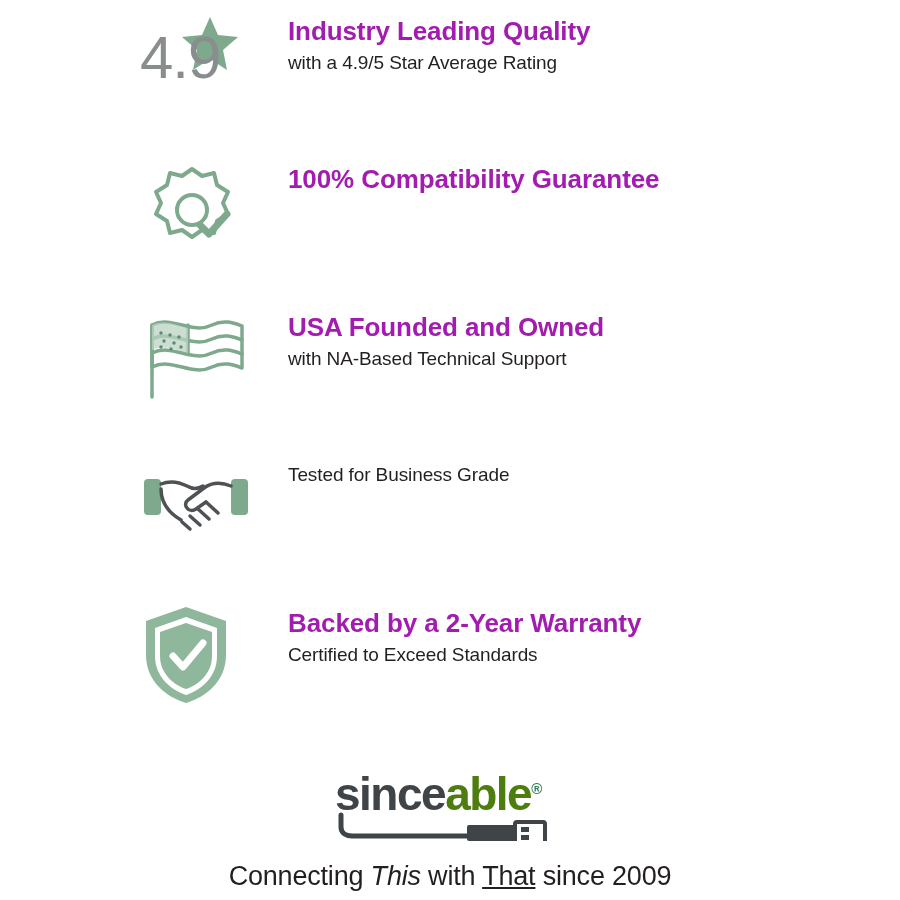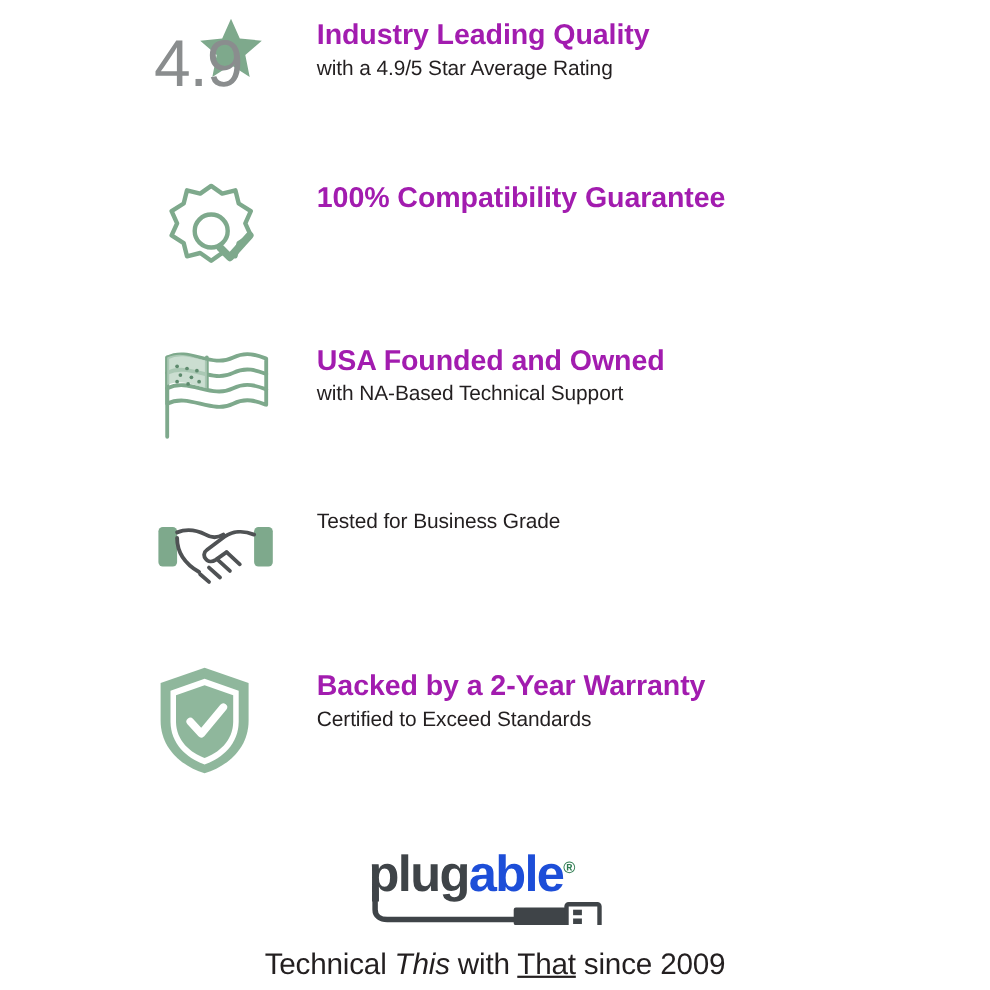--- a/index.html
+++ b/index.html
@@ -97,21 +97,21 @@
   .logo-text {
     position: absolute;
     left: 0;
     top: 0;
     font-size: 46px;
     font-weight: bold;
     letter-spacing: -1.5px;
     line-height: 1;
   }
   .logo-plug { color: #3f4448; }
-  .logo-able { color: #1d4ed8; }
+  .logo-able { color: #4d7c0f; }
   .logo-reg {
     font-size: 15px;
     vertical-align: super;
     color: #2f7d52;
     font-weight: bold;
     letter-spacing: 0;
   }
   .tagline {
     font-size: 27px;
     color: #231f20;
@@ -219,25 +219,25 @@
       <div class="text-cell">
         <div class="feature-title">Backed by a 2-Year Warranty</div>
         <div class="feature-sub">Certified to Exceed Standards</div>
       </div>
     </div>
 
   </div>
 
   <div class="footer">
     <div class="logo-wrap">
-      <div class="logo-text"><span class="logo-plug">plug</span><span class="logo-able">able</span><span class="logo-reg">®</span></div>
+      <div class="logo-text"><span class="logo-plug">since</span><span class="logo-able">able</span><span class="logo-reg">®</span></div>
       <svg width="230" height="30" viewBox="0 0 230 30" style="position:absolute;left:0;top:40px;">
         <path d="M6 4 v12 c0 6 5 9 11 9 h118" fill="none" stroke="#3f4448" stroke-width="5" stroke-linecap="round"></path>
         <rect x="132" y="14" width="48" height="16" rx="2" fill="#3f4448"></rect>
         <rect x="180" y="11" width="30" height="22" rx="2" fill="#ffffff" stroke="#3f4448" stroke-width="4"></rect>
         <rect x="186" y="16" width="8" height="5" fill="#3f4448"></rect>
         <rect x="186" y="24" width="8" height="5" fill="#3f4448"></rect>
       </svg>
     </div>
-    <div class="tagline"><span>Technical </span><span class="it">This</span><span> with </span><span class="ul">That</span><span> since 2009</span></div>
+    <div class="tagline"><span>Connecting </span><span class="it">This</span><span> with </span><span class="ul">That</span><span> since 2009</span></div>
   </div>
 
 </div>
 
 </body></html>

